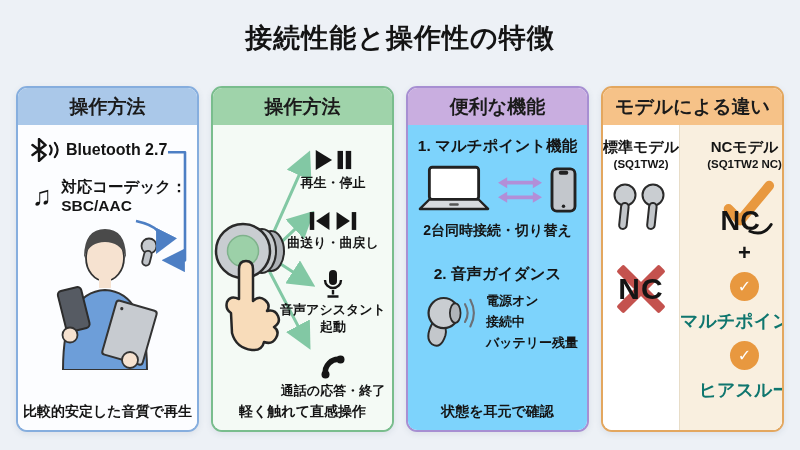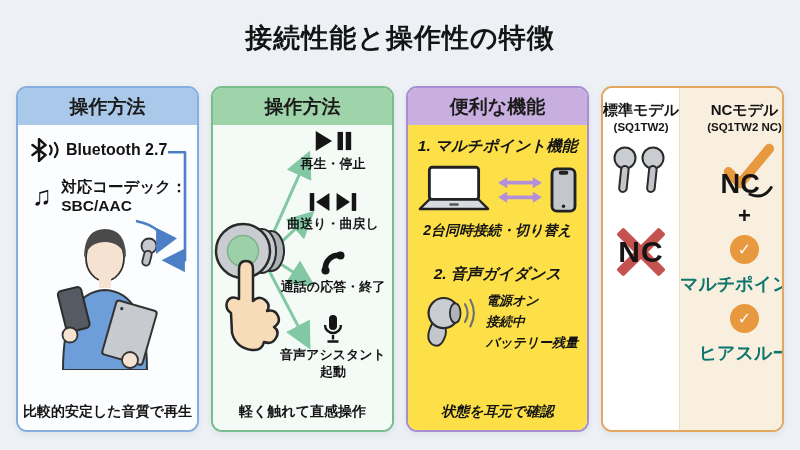--- a/index.html
+++ b/index.html
@@ -9,33 +9,33 @@
   .title { text-align:center; padding-top:20px; font-size:27px; font-weight:800; color:#141414; letter-spacing:1px; }
   .columns { position:absolute; left:16px; right:16px; top:86px; bottom:18px; display:flex; gap:12px; }
   .col { flex:1; border-radius:11px; border:2px solid; display:flex; flex-direction:column; overflow:hidden; background:#fff; box-shadow:0 2px 6px rgba(60,80,110,.10); }
   .col-header { height:37px; flex:none; display:flex; align-items:center; justify-content:center; font-size:19px; font-weight:800; color:#1b1b1b; }
   .col-body { flex:1; position:relative; display:flex; flex-direction:column; align-items:center; }
   .overlay { position:absolute; inset:0; width:100%; height:100%; pointer-events:none; }
 
   
   .c-blue   { border-color:#86aede; } .c-blue .col-header { background:#aac8e9; } .c-blue .col-body { background:#fcfdff; }
   .c-green  { border-color:#79bd8d; } .c-green .col-header { background:#9fd3aa; } .c-green .col-body { background:#f4faf5; }
-  .c-purple { border-color:#a78fd2; } .c-purple .col-header { background:#c9aee0; } .c-purple .col-body { background:#fde047;font-style:italic; }
+  .c-purple { border-color:#a78fd2; } .c-purple .col-header { background:#c9aee0; } .c-purple .col-body { background:#7dd3fc; }
   .c-orange { border-color:#e3a75f; } .c-orange .col-header { background:#f6c288; } .c-orange .col-body { background:#ffffff; flex-direction:row; align-items:stretch; padding:0; }
 
   
   .bt-row { margin-top:13px; align-self:flex-start; margin-left:10px; display:flex; align-items:center; gap:5px; font-size:16px; font-weight:800; color:#141414; white-space:nowrap; }
   .codec-row { margin-top:15px; align-self:flex-start; margin-left:14px; display:flex; align-items:center; gap:9px; }
   .note-glyph { font-size:27px; line-height:1; color:#141414; }
   .codec-text { font-size:15.5px; font-weight:800; color:#141414; line-height:1.25; }
   .person-wrap { margin-top:2px; }
   .caption { margin-top:auto; margin-bottom:9px; font-size:14px; font-weight:800; color:#141414; white-space:nowrap; }
 
   
-  .op-items { position:absolute; top:4px; right:0; width:118px; height:252px; display:flex; flex-direction:column; justify-content:space-between; align-items:center; }
+  .op-items { position:absolute; top:23px; right:0; width:118px; height:252px; display:flex; flex-direction:column; justify-content:space-between; align-items:center; }
   .op-item { display:flex; flex-direction:column; align-items:center; gap:3px; }
   .op-label { font-size:13px; font-weight:800; color:#141414; white-space:nowrap; text-align:center; line-height:1.3; }
   .finger-wrap { position:absolute; left:0; top:74px; }
 
   
   .f-title { margin-top:11px; font-size:15.5px; font-weight:800; color:#141414; white-space:nowrap; }
   .device-row { margin-top:8px; display:flex; align-items:center; gap:8px; }
   .f-cap { margin-top:7px; font-size:14px; font-weight:800; color:#141414; white-space:nowrap; }
   .voice-row { margin-top:6px; display:flex; align-items:center; gap:5px; }
   .voice-lines { font-size:13px; font-weight:800; color:#141414; line-height:1.6; text-align:left; white-space:nowrap; }
@@ -149,38 +149,38 @@
           <div class="op-item">
             <svg width="50" height="22" viewBox="0 0 56 24">
               <rect x="2" y="2" width="5" height="20" fill="#151515"></rect>
               <path d="M24 2 L9 12 L24 22 Z" fill="#151515"></path>
               <path d="M32 2 L47 12 L32 22 Z" fill="#151515"></path>
               <rect x="49" y="2" width="5" height="20" fill="#151515"></rect>
             </svg>
             <span class="op-label">曲送り・曲戻し</span>
           </div>
           <div class="op-item">
-            <svg width="26" height="26" viewBox="0 0 26 26">
-              <path d="M5.5 20.5 A13 13 0 0 1 20.5 5.5" stroke="#151515" stroke-width="5.5" fill="none" stroke-linecap="round"></path>
-              <circle cx="5.5" cy="20.5" r="4" fill="#151515"></circle>
-              <circle cx="20.5" cy="5.5" r="4" fill="#151515"></circle>
-            </svg>
-            <span class="op-label">通話の応答・終了</span>
-          </div>
-          <div class="op-item">
             <svg width="24" height="30" viewBox="0 0 24 30">
               <rect x="8" y="1" width="8" height="15" rx="4" fill="#151515"></rect>
               <path d="M4 11 a8 8 0 0 0 16 0" stroke="#151515" stroke-width="2.4" fill="none"></path>
               <line x1="12" y1="21" x2="12" y2="25.5" stroke="#151515" stroke-width="2.4"></line>
               <line x1="6.5" y1="27.5" x2="17.5" y2="27.5" stroke="#151515" stroke-width="2.4"></line>
             </svg>
             <span class="op-label">
               <span>音声アシスタント</span><br>
               <span>起動</span>
             </span>
+          </div>
+          <div class="op-item">
+            <svg width="26" height="26" viewBox="0 0 26 26">
+              <path d="M5.5 20.5 A13 13 0 0 1 20.5 5.5" stroke="#151515" stroke-width="5.5" fill="none" stroke-linecap="round"></path>
+              <circle cx="5.5" cy="20.5" r="4" fill="#151515"></circle>
+              <circle cx="20.5" cy="5.5" r="4" fill="#151515"></circle>
+            </svg>
+            <span class="op-label">通話の応答・終了</span>
           </div>
         </div>
         <div class="caption">軽く触れて直感操作</div>
       </div>
     </section>
 
     <section class="col c-purple">
       <header class="col-header">便利な機能</header>
       <div class="col-body">
         <div class="f-title">1. マルチポイント機能</div>
@@ -218,20 +218,21 @@
             <span>電源オン</span><br>
             <span>接続中</span><br>
             <span>バッテリー残量</span>
           </div>
         </div>
         <div class="caption">状態を耳元で確認</div>
       </div>
     </section>
 
     <section class="col c-orange">
+      <header class="col-header">モデルによる違い</header>
       <div class="col-body">
         <div class="half">
           <div class="m-title">標準モデル</div>
           <div class="m-code">(SQ1TW2)</div>
           <svg width="60" height="56" viewBox="0 0 60 56" style="margin-top:12px">
             <circle cx="14" cy="13" r="10.5" fill="#c9cdd1" stroke="#2a2a2a" stroke-width="2"></circle>
             <rect x="10.5" y="21" width="7.5" height="26" rx="3.7" fill="#c2c6ca" stroke="#2a2a2a" stroke-width="2" transform="rotate(6 14 21)"></rect>
             <circle cx="42" cy="13" r="10.5" fill="#c9cdd1" stroke="#2a2a2a" stroke-width="2"></circle>
             <rect x="38.5" y="21" width="7.5" height="26" rx="3.7" fill="#c2c6ca" stroke="#2a2a2a" stroke-width="2" transform="rotate(6 42 21)"></rect>
           </svg>

